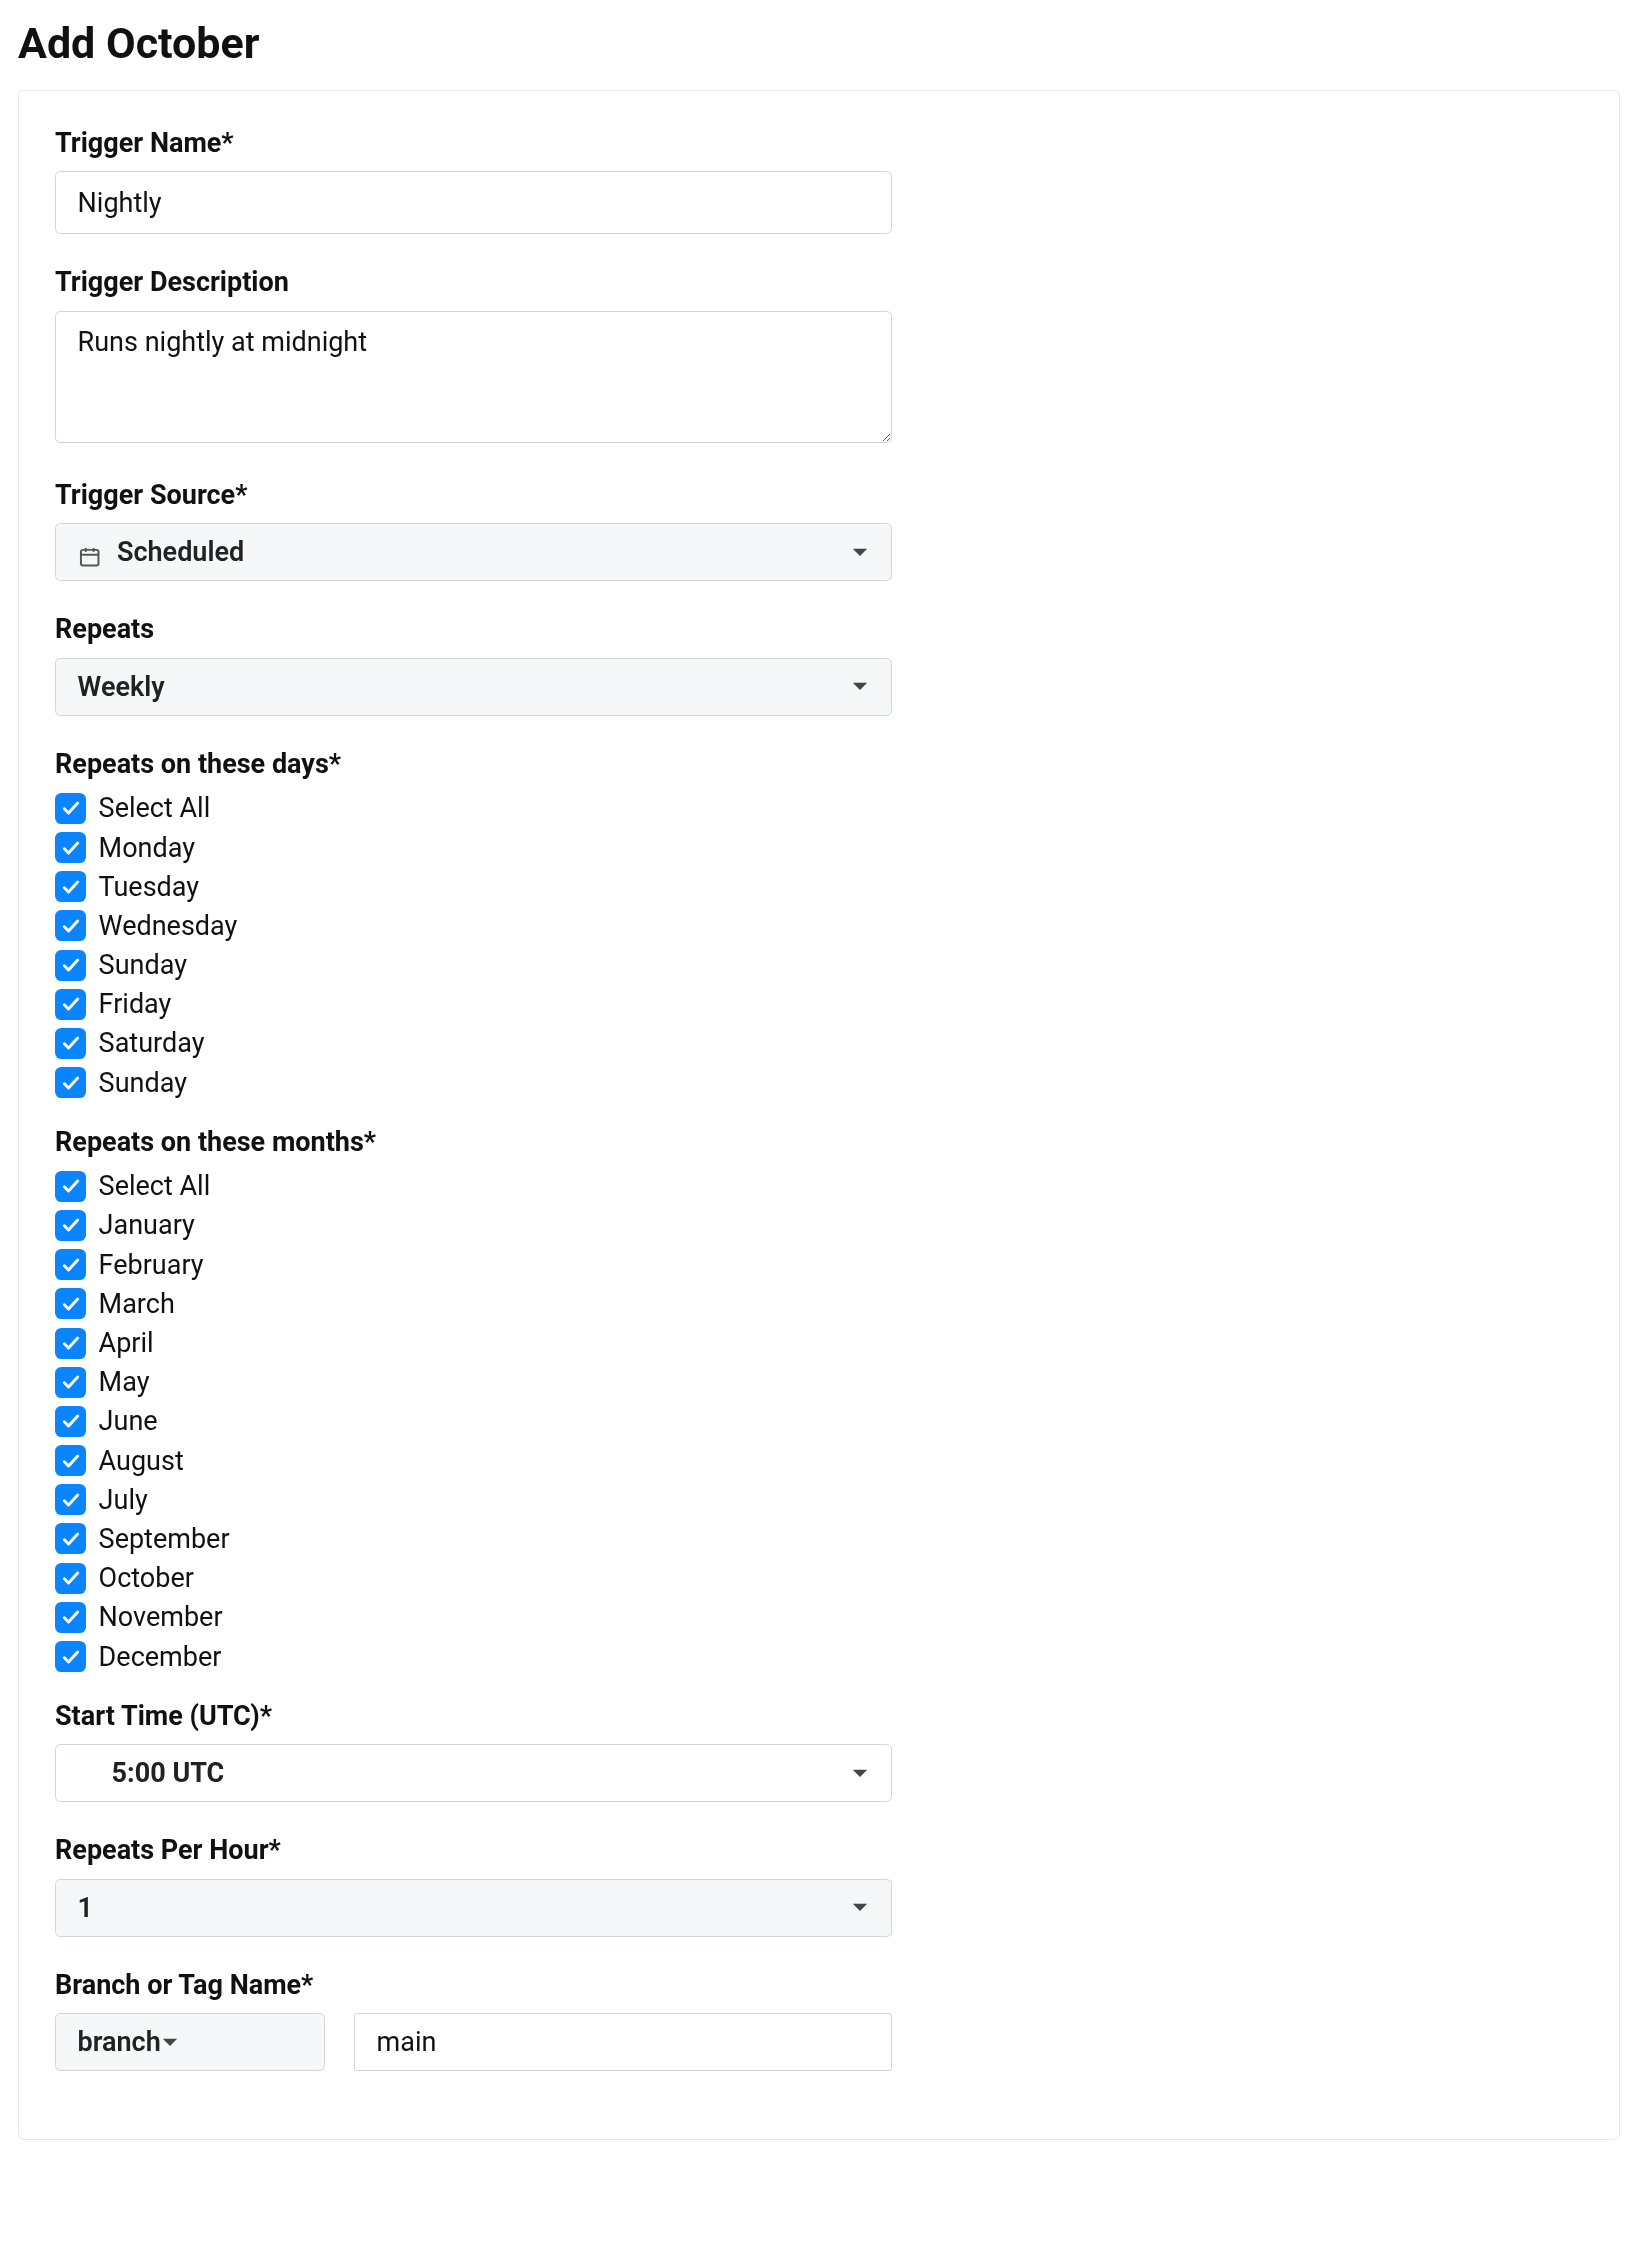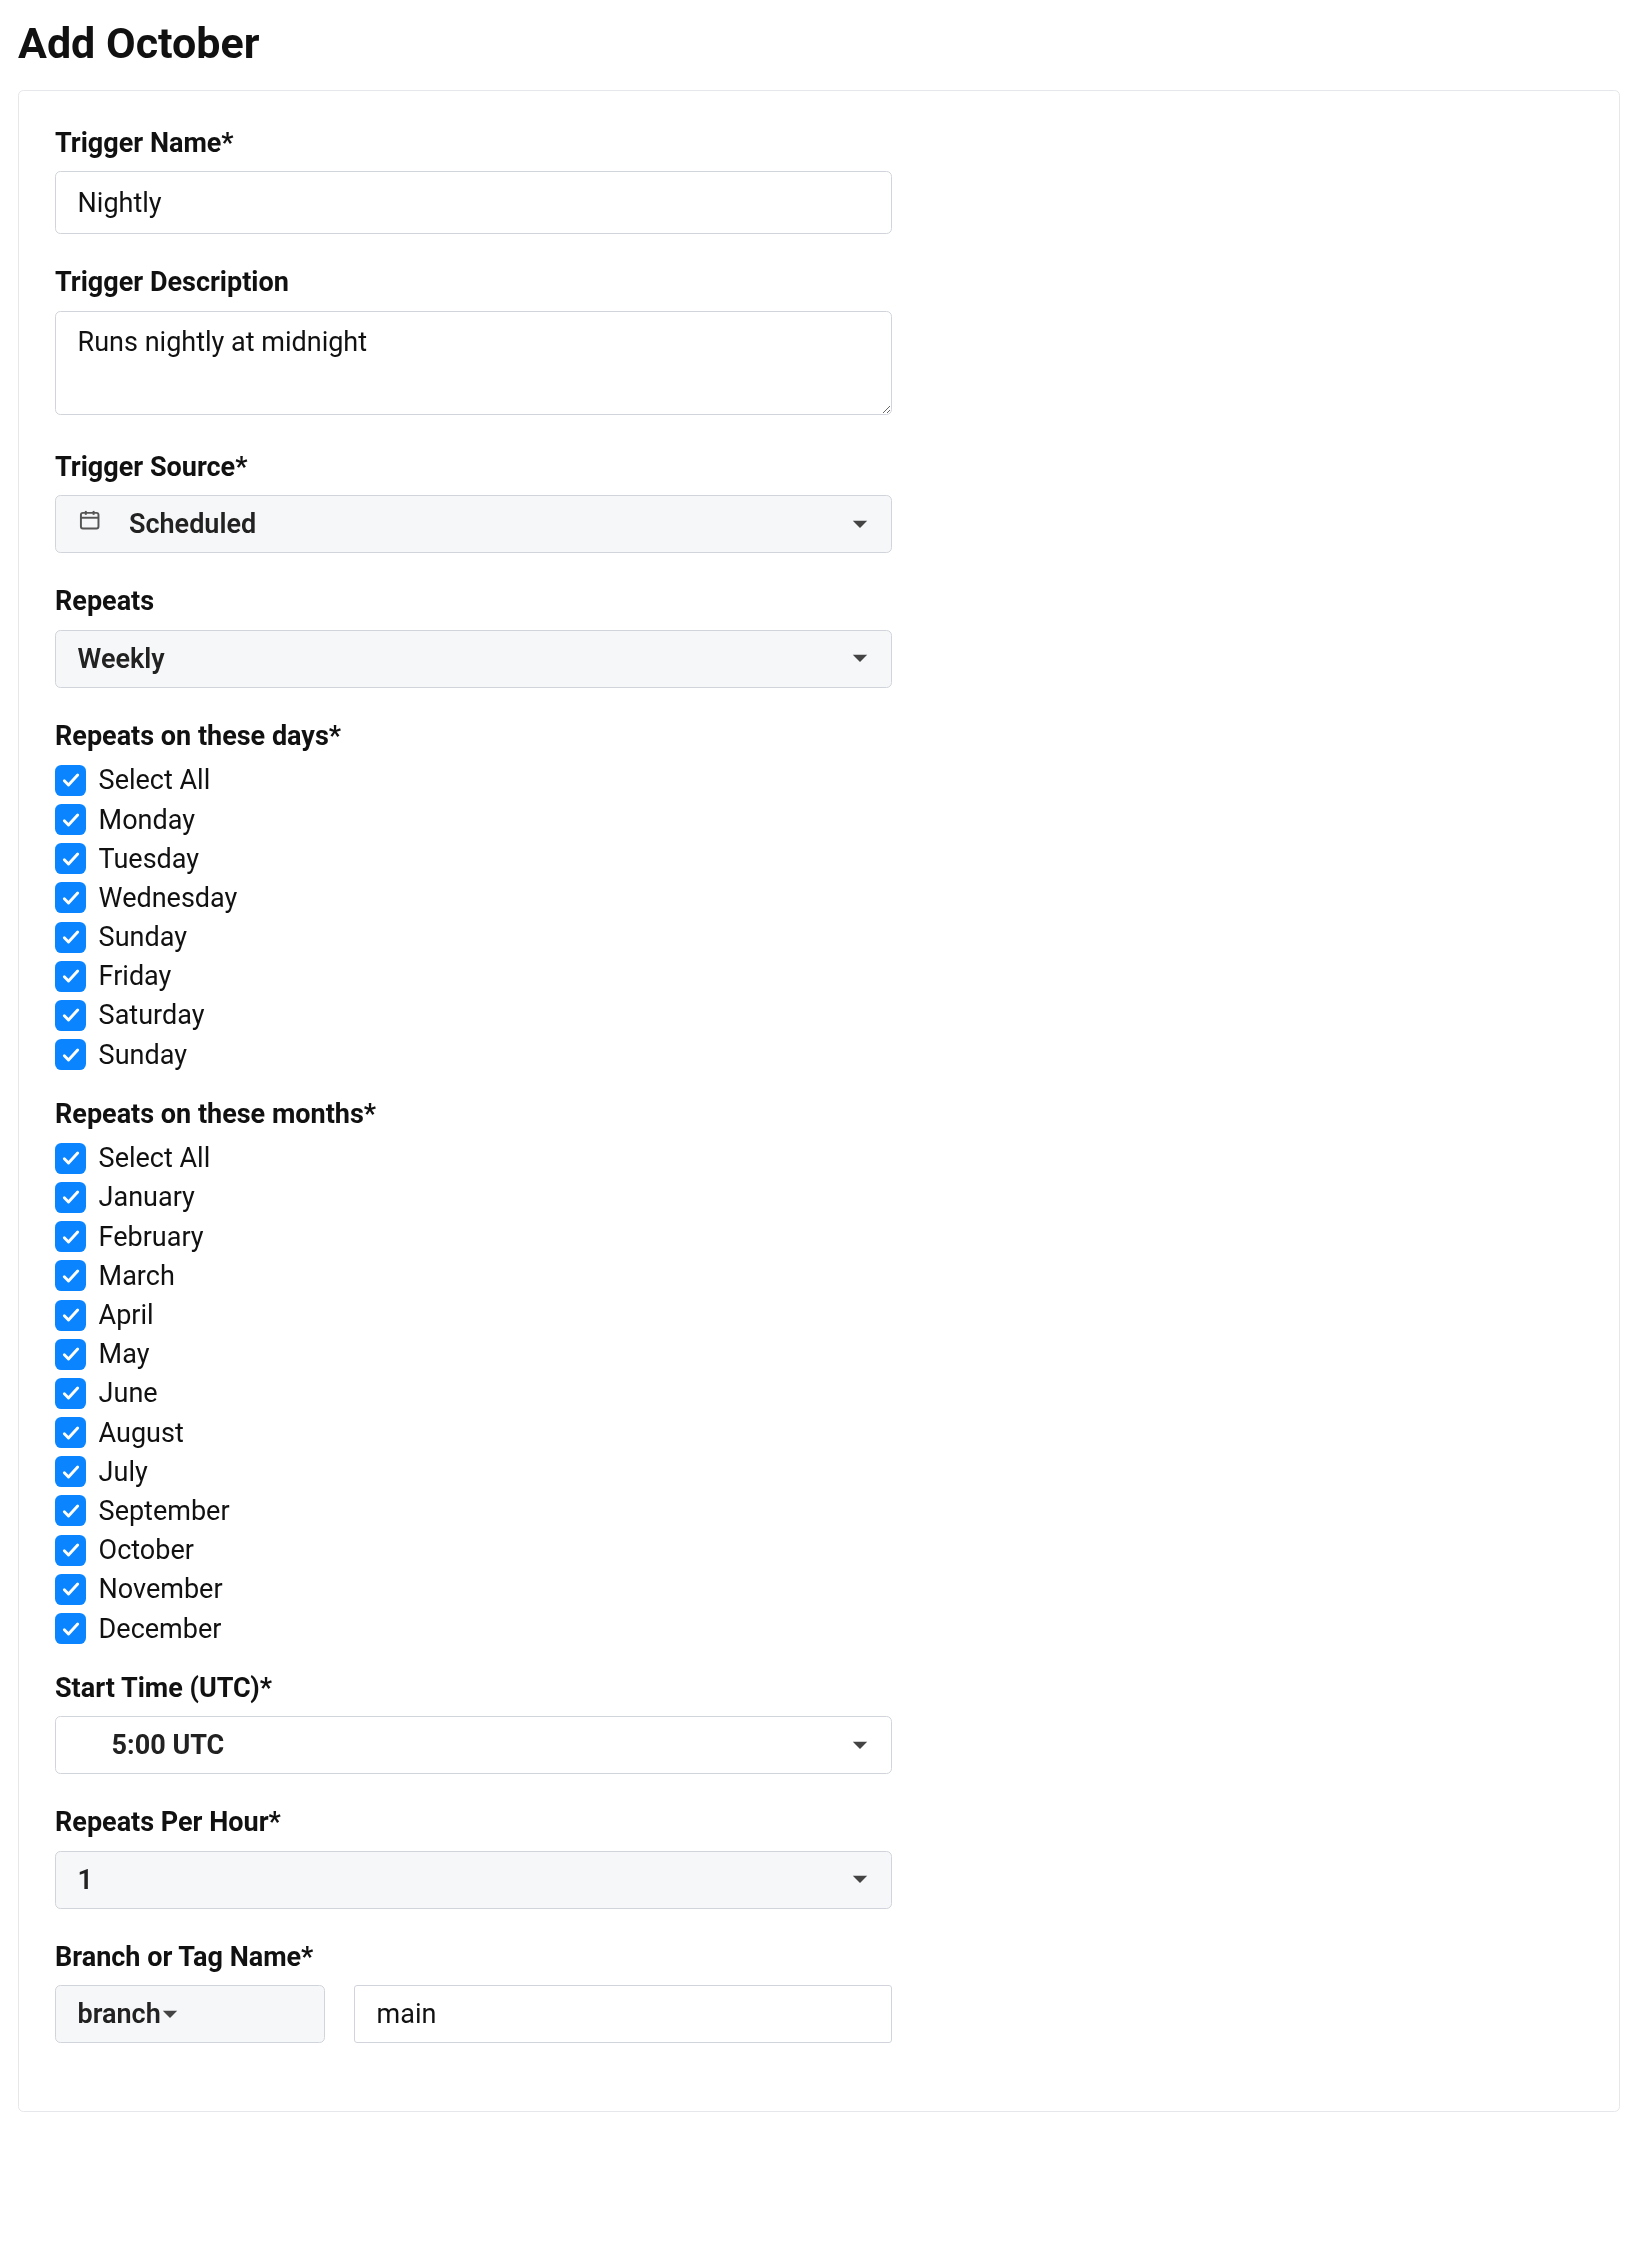--- a/index.html
+++ b/index.html
@@ -33,32 +33,32 @@
       width: 837px;
       max-width: 100%;
       font-size: 27px;
       padding: 14.4px 21.6px;
       border: 0.9px solid #d1d5db;
       border-radius: 5.4px;
       background: #fff;
       color: #111;
       font-family: inherit;
     }
-    .textarea { height: 104px; resize: both; }
+    .textarea { height: 132px; resize: both; }
     .select-box {
       display: flex;
       align-items: center;
       justify-content: space-between;
       background: #f6f7f9;
       cursor: pointer;
       height: 58px;
       padding: 0 21.6px;
     }
     .select-box.white-bg { background: #fff; }
-    .select-box .sel-left { display: flex; align-items: flex-start; gap: 28px; }
+    .select-box .sel-left { display: flex; align-items: flex-end; gap: 16px; }
     .select-box .sel-label { font-size: 27px; font-weight: 600; color: #222; }
     .select-box.light-label .sel-label { font-weight: 700; margin-left: 34px; }
     .caret-down {
       display: inline-block;
     }
     .caret-down svg { width: 18px; height: 10.8px; display:block; }
     .cal-icon svg { width: 23.4px; height: 23.4px; display:block; }
 
     .check-list { display: flex; flex-direction: column; gap: 7.2px; margin-top: 9px; }
     .check-row { display: flex; align-items: center; gap: 12.6px; }

